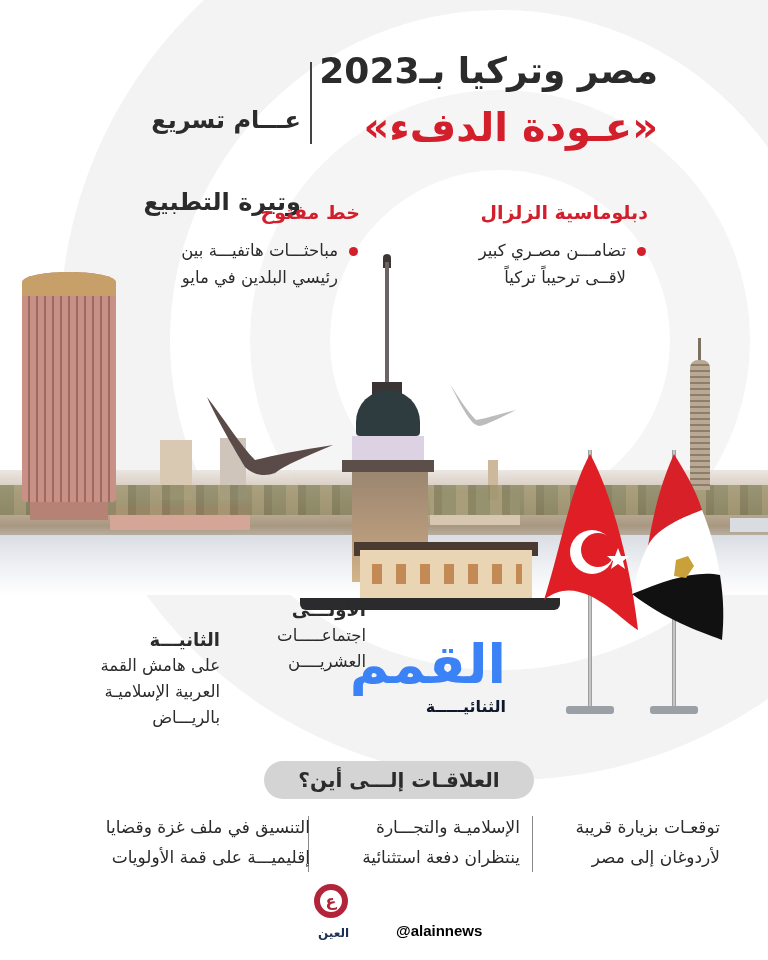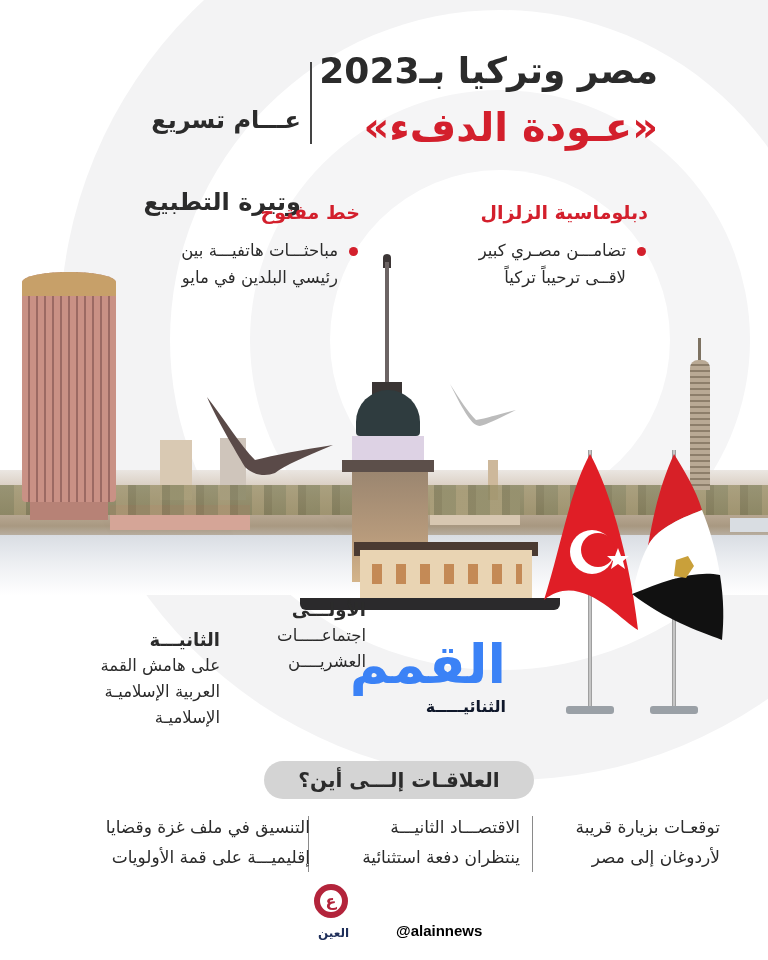--- a/index.html
+++ b/index.html
@@ -188,31 +188,31 @@
 </div>
 <div class="summit summit-1">
   <div class="s-title">الأولـــى</div>
   <div class="s-line">اجتماعـــــات</div>
   <div class="s-line">العشريــــن</div>
 </div>
 <div class="summit summit-2">
   <div class="s-title">الثانيـــة</div>
   <div class="s-line">على هامش القمة</div>
   <div class="s-line">العربية الإسلاميـة</div>
-  <div class="s-line">الإسلاميـة</div>
+  <div class="s-line">بالريـــاض</div>
 </div>
 
 <div class="rel-pill">العلاقـات إلـــى أين؟</div>
 <div class="rel-col rel-1">
   <div>توقعـات بزيارة قريبة</div>
   <div>لأردوغان إلى مصر</div>
 </div>
 <div class="rel-div" style="left:532px;"></div>
 <div class="rel-col rel-2">
-  <div>الاقتصـــاد الثانيـــة</div>
+  <div>الإسلاميـة والتجـــارة</div>
   <div>ينتظران دفعة استثنائية</div>
 </div>
 <div class="rel-div" style="left:308px;"></div>
 <div class="rel-col rel-3">
   <div>التنسيق في ملف غزة وقضايا</div>
   <div>إقليميـــة على قمة الأولويات</div>
 </div>
 
 <div class="logo-mark"></div>
 <div class="logo-mark-inner">ع</div>

